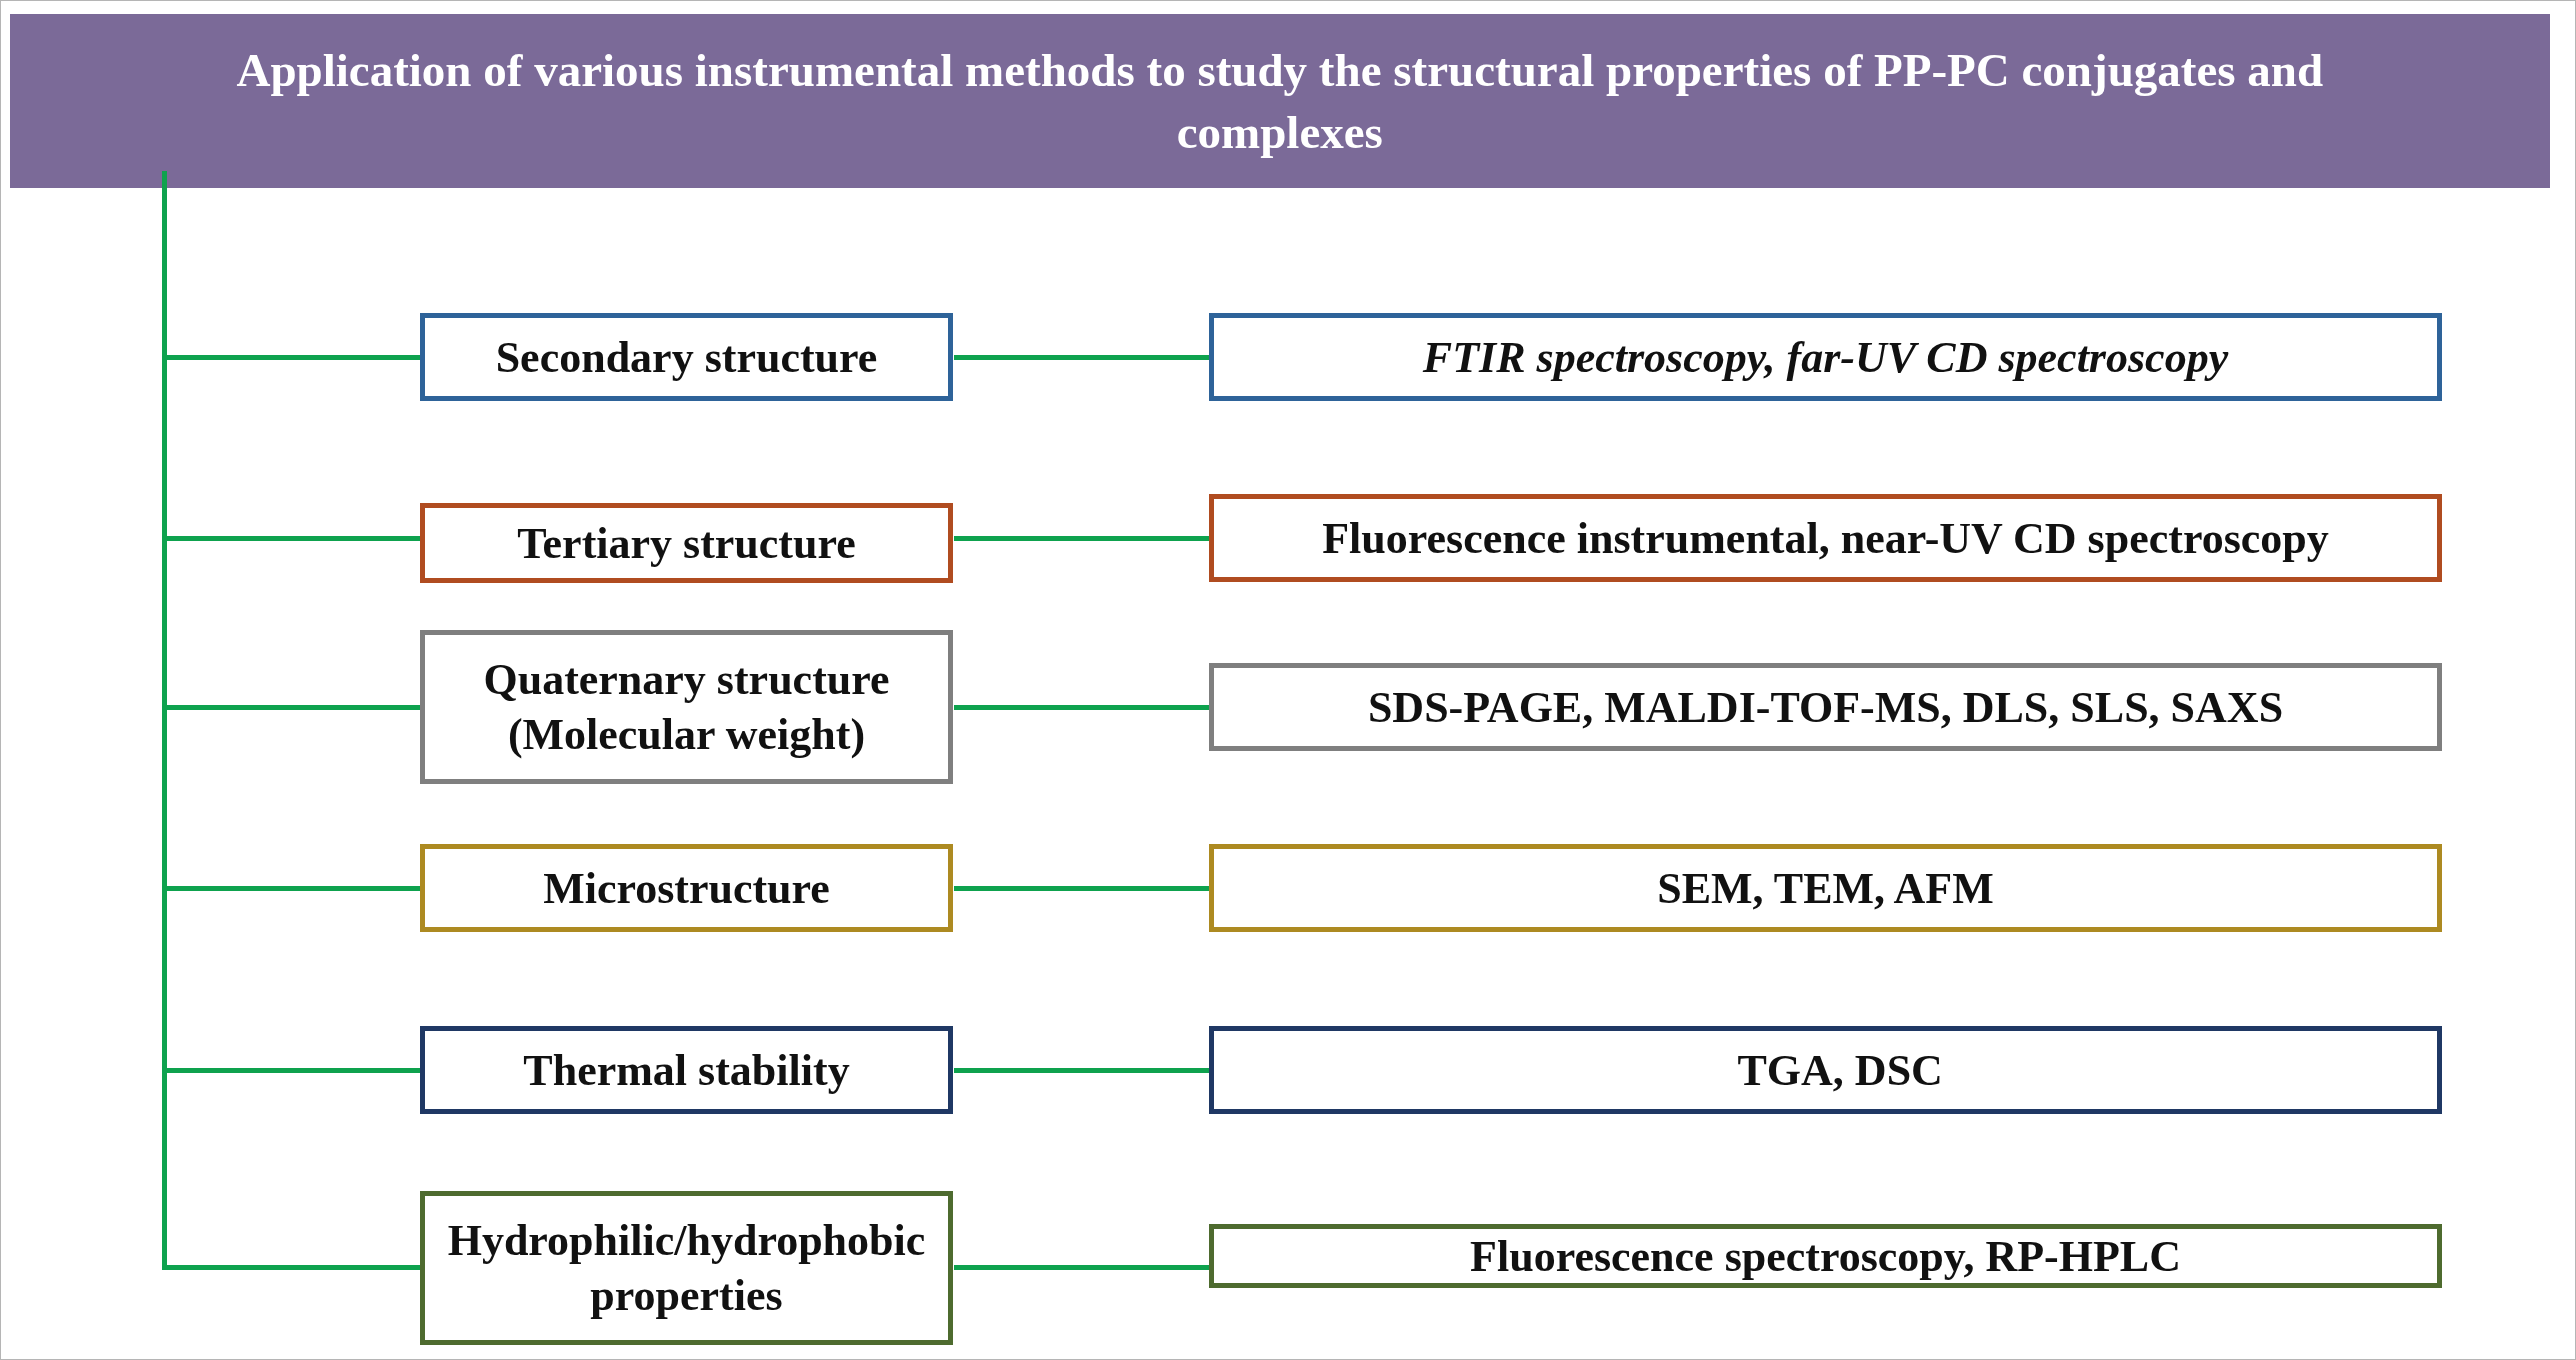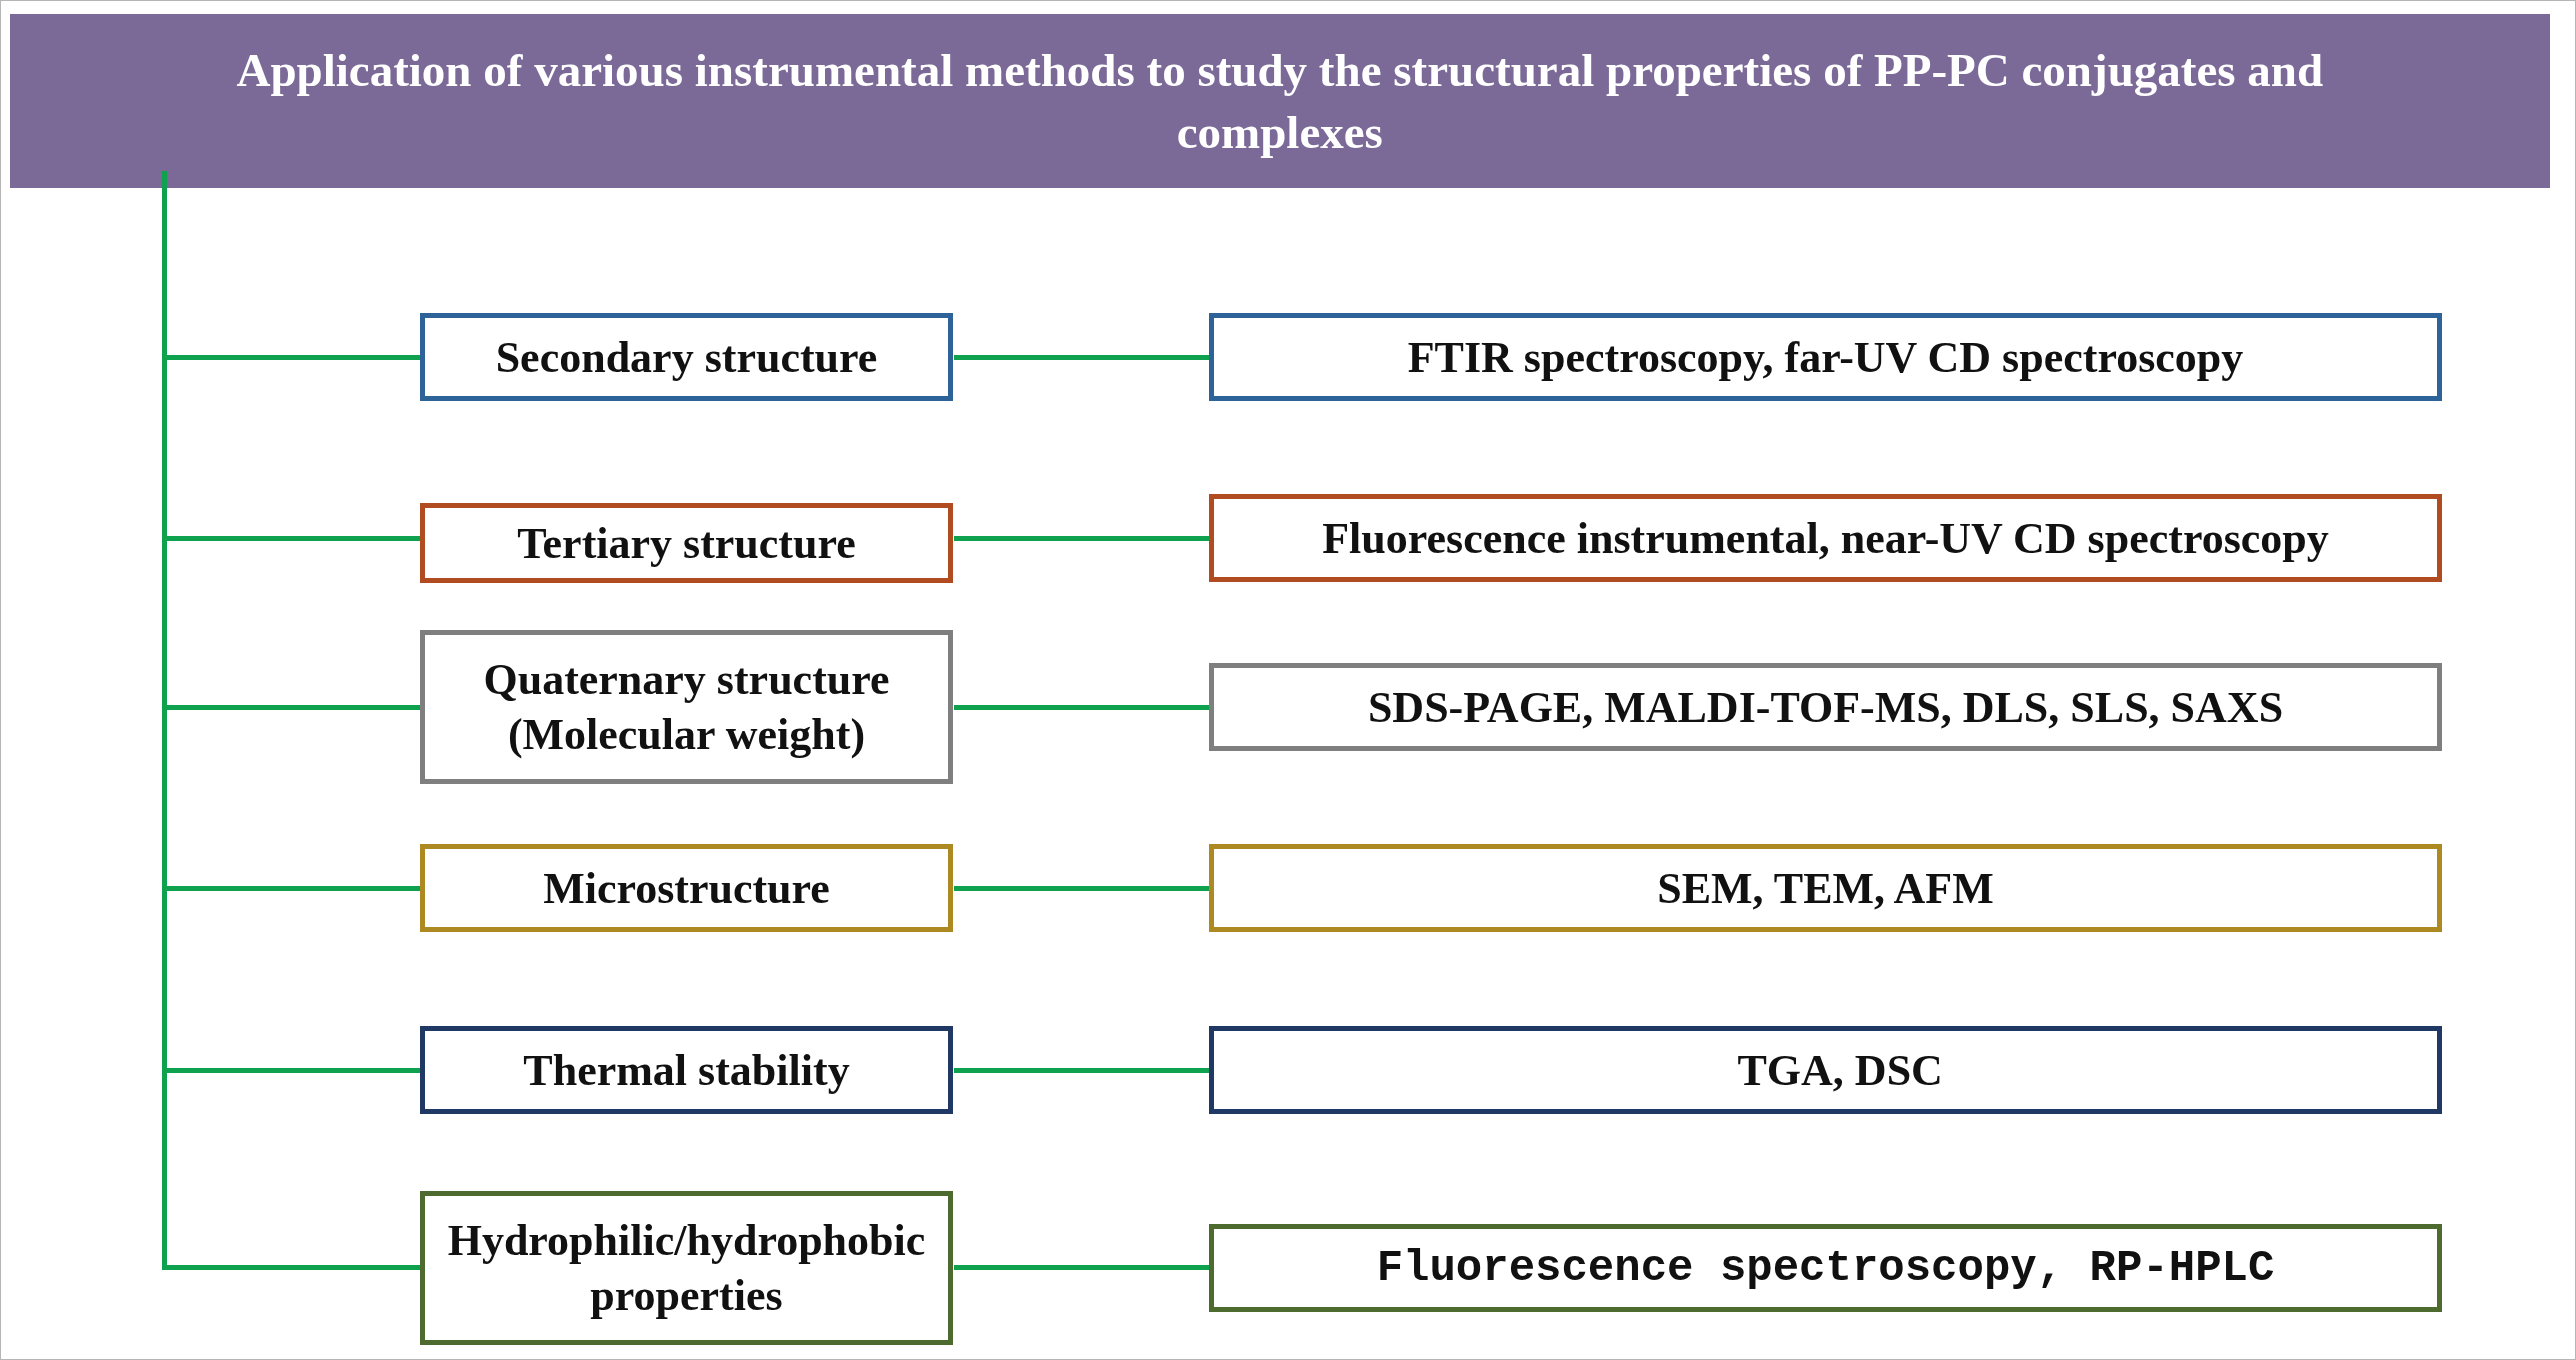--- a/index.html
+++ b/index.html
@@ -66,41 +66,41 @@
 
   .r1m{top:354px;} .r2m{top:535px;} .r3m{top:704px;}
   .r4m{top:885px;} .r5m{top:1067px;} .r6m{top:1264px;}
 
   .r1l{top:312px;height:88px;} .r2l{top:502px;height:80px;text-align:center;}
   .r3l{top:629px;height:154px;} .r4l{top:843px;height:88px;}
   .r5l{top:1025px;height:88px;} .r6l{top:1190px;height:154px;}
 
   .r1r{top:312px;height:88px;} .r2r{top:493px;height:88px;}
   .r3r{top:662px;height:88px;} .r4r{top:843px;height:88px;}
-  .r5r{top:1025px;height:88px;} .r6r{top:1223px;height:88px;font-family:Liberation Mono, monospace;}
+  .r5r{top:1025px;height:88px;} .r6r{top:1223px;height:64px;}
 
   .box .label{ overflow-wrap:break-word; max-width:100%; }
 </style>
 </head>
 <body>
 
 <div id="canvas">
 
   <div class="banner">
     <div class="banner-text">Application of various instrumental methods to study the structural properties of PP-PC conjugates and complexes</div>
   </div>
 
   <div class="line trunk"></div>
 
   <div class="line branch r1b"></div>
   <div class="box left r1l" style="border-color: rgb(46, 99, 153);">
     <span class="label">Secondary structure</span>
   </div>
   <div class="line mid r1m"></div>
-  <div class="box right r1r" style="border-color: rgb(46, 99, 153);">
+  <div class="box right r1r" style="border-color: rgb(46, 99, 153); font-style: italic;">
     <span class="label">FTIR spectroscopy, far-UV CD spectroscopy</span>
   </div>
 
   <div class="line branch r2b"></div>
   <div class="box left r2l" style="border-color: rgb(176, 76, 32);">
     <span class="label">Tertiary structure</span>
   </div>
   <div class="line mid r2m"></div>
   <div class="box right r2r" style="border-color: rgb(176, 76, 32);">
     <span class="label">Fluorescence instrumental, near-UV CD spectroscopy</span>

